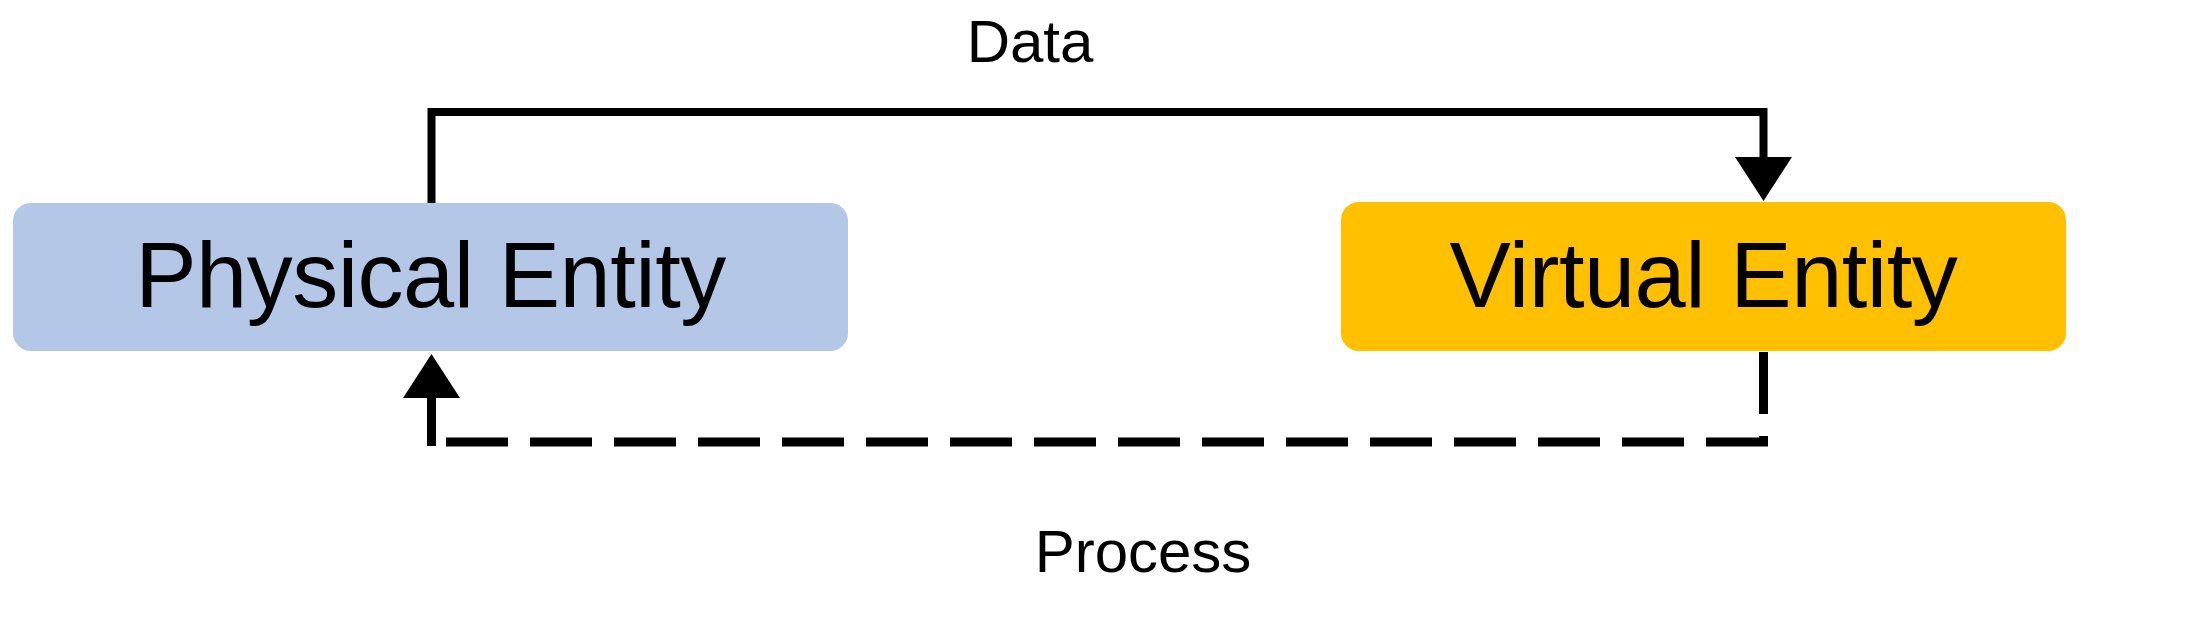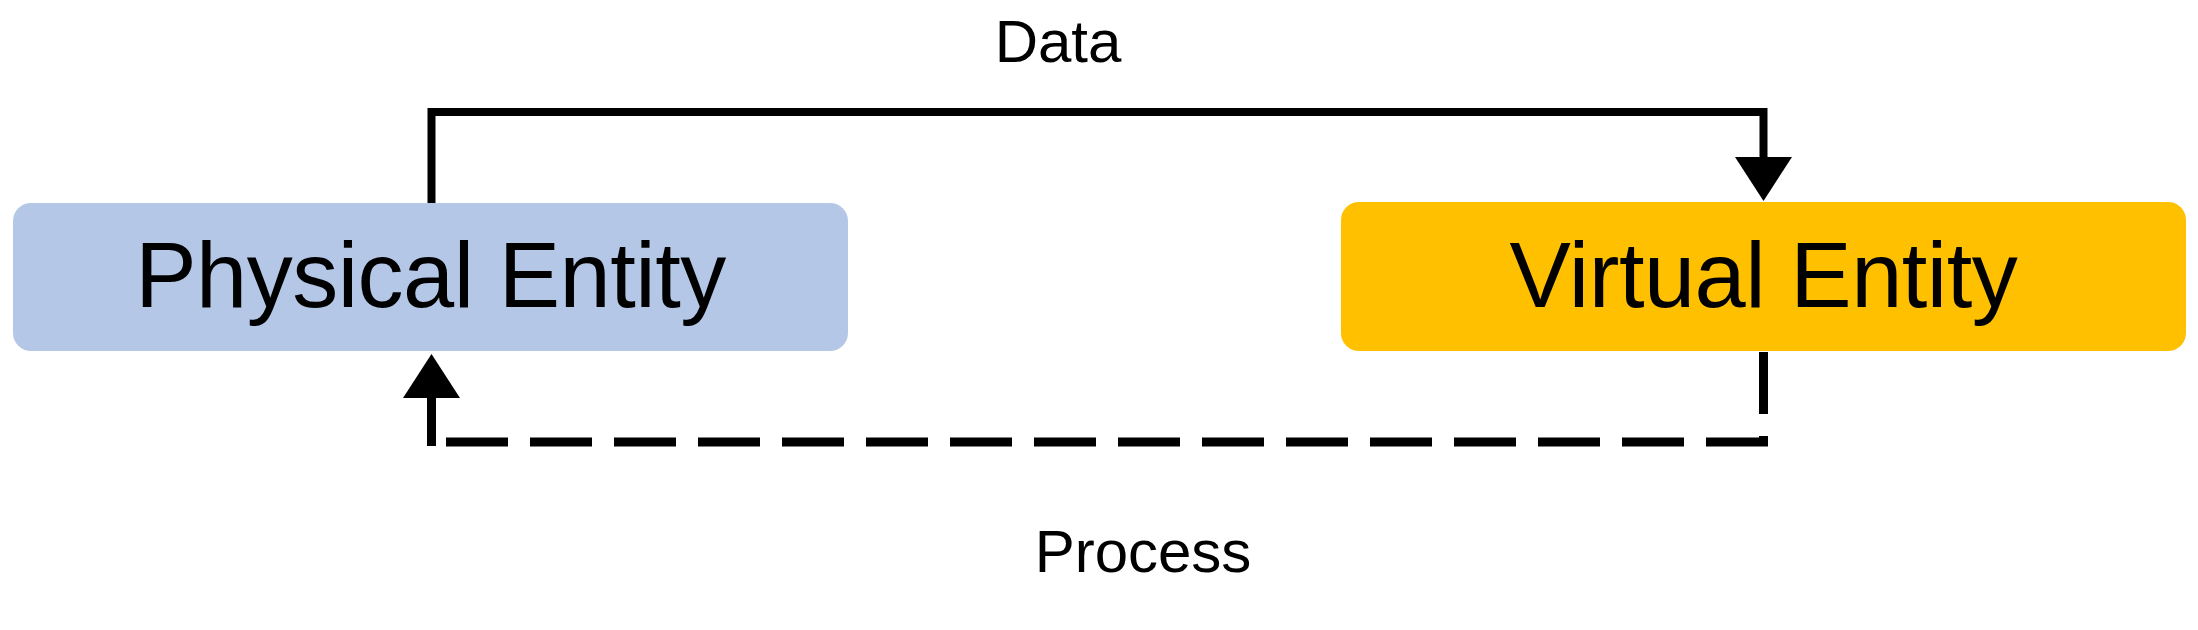--- a/index.html
+++ b/index.html
@@ -30,21 +30,21 @@
   #physical-entity-box {
     left: 13px;
     top: 203px;
     width: 835px;
     height: 148px;
     background: #b4c7e7;
   }
   #virtual-entity-box {
     left: 1341px;
     top: 202px;
-    width: 845px;
+    width: 725px;
     height: 149px;
     background: #ffc000;
   }
   .entity-label {
     font-size: 92px;
     line-height: 1;
     color: #000000;
     font-weight: 400;
     letter-spacing: -0.5px;
     white-space: nowrap;
@@ -57,21 +57,20 @@
     line-height: 1;
     color: #000000;
     font-weight: 400;
     white-space: nowrap;
     text-align: center;
   }
   #data-label {
     left: 0;
     top: 12px;
     width: 2060px;
-    margin-left: 28px;
   }
   #process-label {
     left: 0;
     top: 522px;
     width: 2286px;
     text-align: center;
   }
   #connectors-svg {
     position: absolute;
     left: 0;

